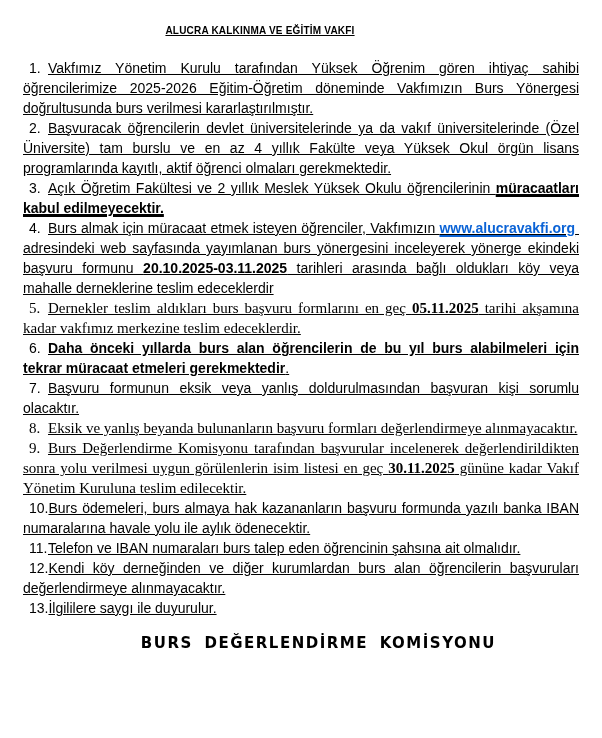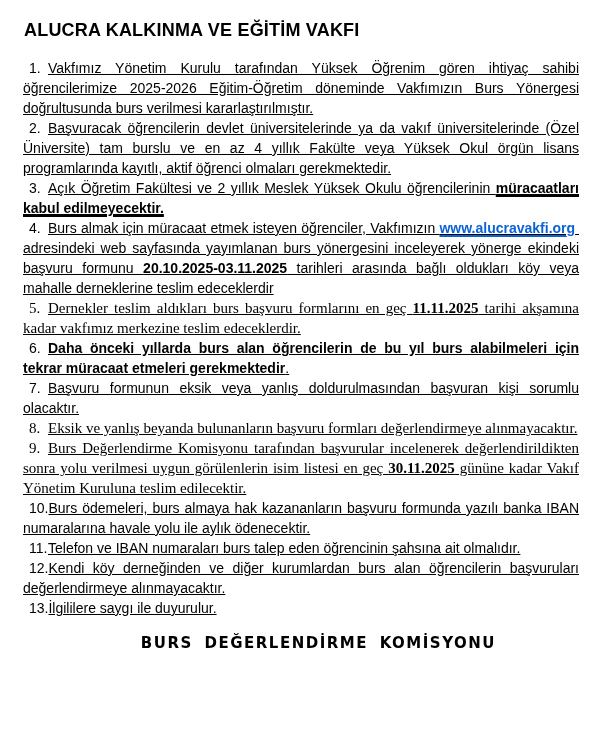--- a/index.html
+++ b/index.html
@@ -7,24 +7,26 @@
     width: 602px; height: 738px;
     background: #ffffff;
     font-family: "Liberation Sans", sans-serif;
     color: #000000;
     overflow: hidden;
   }
   .page { width: 602px; height: 738px; position: relative; }
 
   .title-block {
     margin: 18px 106px 0 24px; 
+    text-align: center;
     font-weight: bold;
-    font-size: 18px;
+    font-size: 10px;
     line-height: 25px;
     letter-spacing: 0.2px;
+    text-decoration: underline;
   }
   .title-line2 {
     text-decoration: underline;
     text-decoration-thickness: 2px;
     text-underline-offset: 3px;
   }
 
   .body-text {
     margin: 15px 23px 0 23px;
     font-size: 14px;
@@ -76,21 +78,21 @@
 
   <div class="title-block">
     <div class="title-line1">ALUCRA KALKINMA VE EĞİTİM VAKFI</div>
   </div>
 
   <div class="body-text" id="notice-body">
       <p class="item"><span class="num">1.</span><span class="">Vakfımız Yönetim Kurulu tarafından Yüksek Öğrenim gören ihtiyaç sahibi öğrencilerimize 2025-2026 Eğitim-Öğretim döneminde Vakfımızın Burs Yönergesi doğrultusunda burs verilmesi kararlaştırılmıştır.</span></p>
       <p class="item"><span class="num">2.</span><span class="">Başvuracak öğrencilerin devlet üniversitelerinde ya da vakıf üniversitelerinde (Özel Üniversite) tam burslu ve en az 4 yıllık Fakülte veya Yüksek Okul örgün lisans programlarında kayıtlı, aktif öğrenci olmaları gerekmektedir.</span></p>
       <p class="item"><span class="num">3.</span><span class="">Açık Öğretim Fakültesi ve 2 yıllık Meslek Yüksek Okulu öğrencilerinin </span><span class="seg-bold seg-underline">müracaatları kabul edilmeyecektir.</span></p>
       <p class="item"><span class="num">4.</span><span class="">Burs almak için müracaat etmek isteyen öğrenciler, Vakfımızın </span><a class="link" style="color: rgb(11, 99, 214);">www.alucravakfi.org</a><span class="">&nbsp; adresindeki web sayfasında yayımlanan burs yönergesini inceleyerek yönerge ekindeki başvuru formunu </span><span class="seg-bold ">20.10.2025-03.11.2025</span><span class=""> tarihleri arasında bağlı oldukları köy veya mahalle derneklerine teslim edeceklerdir</span></p>
-      <p class="item serif"><span class="num">5.</span><span class="">Dernekler teslim aldıkları burs başvuru formlarını en geç </span><span class="seg-bold ">11.11.2025</span><span class=""> tarihi akşamına kadar vakfımız merkezine teslim edeceklerdir.</span></p>
+      <p class="item serif"><span class="num">5.</span><span class="">Dernekler teslim aldıkları burs başvuru formlarını en geç </span><span class="seg-bold ">05.11.2025</span><span class=""> tarihi akşamına kadar vakfımız merkezine teslim edeceklerdir.</span></p>
       <p class="item"><span class="num">6.</span><span class="seg-bold ">Daha önceki yıllarda burs alan öğrencilerin de bu yıl burs alabilmeleri için tekrar müracaat etmeleri gerekmektedir</span><span class="">.</span></p>
       <p class="item"><span class="num">7.</span><span class="">Başvuru formunun eksik veya yanlış doldurulmasından başvuran kişi sorumlu olacaktır.</span></p>
       <p class="item serif"><span class="num">8.</span><span class="">Eksik ve yanlış beyanda bulunanların başvuru formları değerlendirmeye alınmayacaktır.</span></p>
       <p class="item serif"><span class="num">9.</span><span class="">Burs Değerlendirme Komisyonu tarafından başvurular incelenerek değerlendirildikten sonra yolu verilmesi uygun görülenlerin isim listesi en geç </span><span class="seg-bold ">30.11.2025</span><span class=""> gününe kadar Vakıf Yönetim Kuruluna teslim edilecektir.</span></p>
       <p class="item"><span class="num">10.</span><span class="">Burs ödemeleri, burs almaya hak kazananların başvuru formunda yazılı banka IBAN numaralarına havale yolu ile aylık ödenecektir.</span></p>
       <p class="item"><span class="num">11.</span><span class="">Telefon ve IBAN numaraları burs talep eden öğrencinin şahsına ait olmalıdır.</span></p>
       <p class="item"><span class="num">12.</span><span class="">Kendi köy derneğinden ve diğer kurumlardan burs alan öğrencilerin başvuruları değerlendirmeye alınmayacaktır.</span></p>
       <p class="item"><span class="num">13.</span><span class="">İlgililere saygı ile duyurulur.</span></p>
     </div>
 

